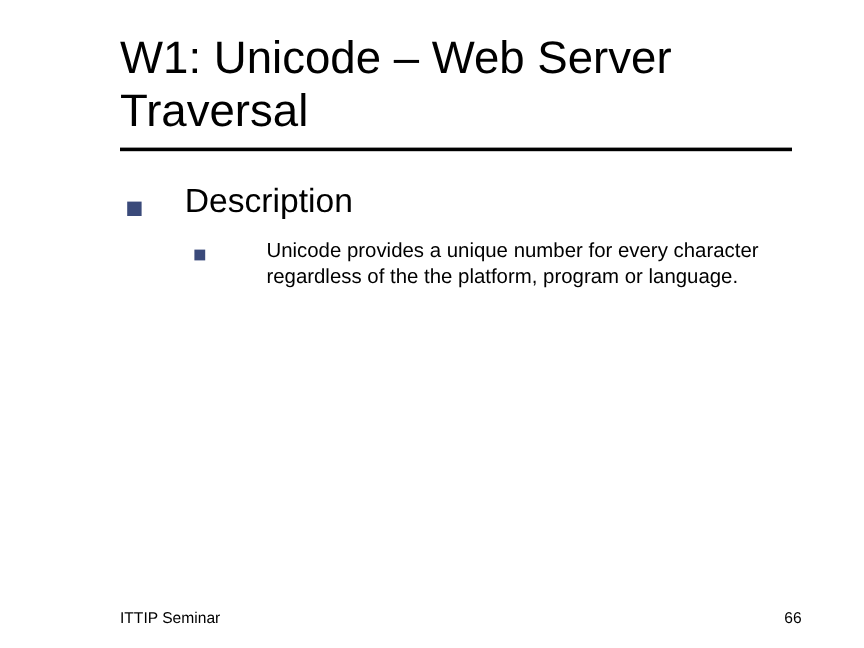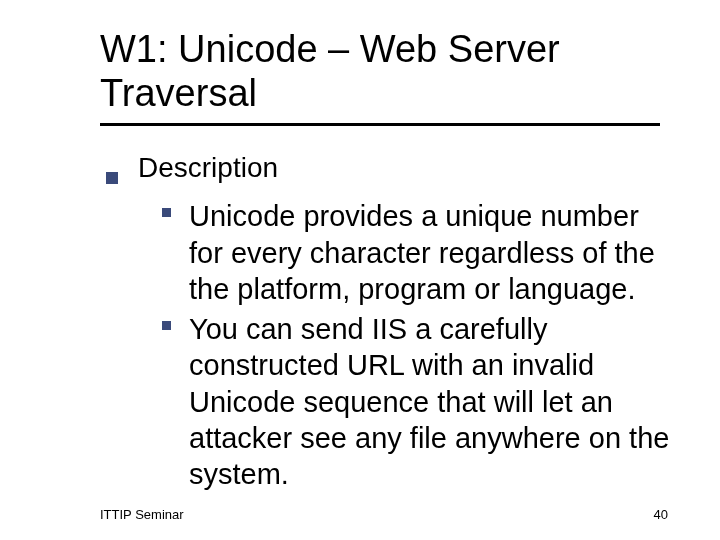--- a/index.html
+++ b/index.html
@@ -1,26 +1,26 @@
 <!DOCTYPE html>
 <html><head>
 <meta charset="utf-8">
 <style>
   * { margin: 0; padding: 0; box-sizing: border-box; }
   html, body { width: 720px; height: 540px; background: #fff; font-family: Arial, Helvetica, sans-serif; color: #000; }
   .slide { width: 720px; height: 540px; position: relative; padding: 28px 49px 0 100px; }
   .title { font-size: 38px; line-height: 1.15; font-weight: 400; margin-bottom: 8px; }
   .title-underline { border-bottom: 3px solid #000; width: 560px; margin-bottom: 26px; }
-  .lvl1 { display: flex; align-items: flex-end; margin-bottom: 14px; margin-left: 6px; }
+  .lvl1 { display: flex; align-items: center; margin-bottom: 14px; margin-left: 6px; gap: 16px; }
   .lvl1 .bullet { width: 12px; height: 12px; background: #3a4a7a; flex: 0 0 12px; margin-top: 12px; margin-right: 20px; }
   .lvl1 .text { font-size: 28px; }
   .lvl2-wrap { margin-left: 62px; }
   .lvl2 { display: flex; align-items: flex-start; margin-bottom: 4px; }
   .lvl2 .bullet { width: 9px; height: 9px; background: #3a4a7a; flex: 0 0 9px; margin-top: 10px; margin-right: 18px; }
-  .lvl2 .text { font-size: 29px; line-height: 1.25; max-width: 500px; }
+  .lvl2 .text { font-size: 17px; line-height: 1.25; max-width: 500px; margin-left: 33px; }
   .footer { position: absolute; bottom: 18px; left: 0; width: 708px; display: flex; justify-content: space-between; padding: 0 40px 0 100px; font-size: 13px; }
   .footer .center { position: absolute; left: 50%; transform: translateX(-50%); }
 </style>
 </head>
 <body>
 
 <div class="slide">
 
   <div class="title">W1: Unicode – Web Server Traversal</div>
   <div class="title-underline"></div>
@@ -28,24 +28,20 @@
   <div class="lvl1">
     <div class="bullet"></div>
     <div class="text">Description</div>
   </div>
 
   <div class="lvl2-wrap">
     <div class="lvl2">
       <div class="bullet"></div>
       <div class="text">Unicode provides a unique number for every character regardless of the the platform, program or language.</div>
     </div>
-    <div class="lvl2">
-      <div class="bullet"></div>
-      <div class="text">You can send IIS a carefully constructed URL with an invalid Unicode sequence that will let an attacker see any file anywhere on the system.</div>
-    </div>
   </div>
 
   <div class="footer">
     <span>ITTIP Seminar</span>
-    <span>40</span>
+    <span>66</span>
   </div>
 
 </div>
 
 </body></html>

